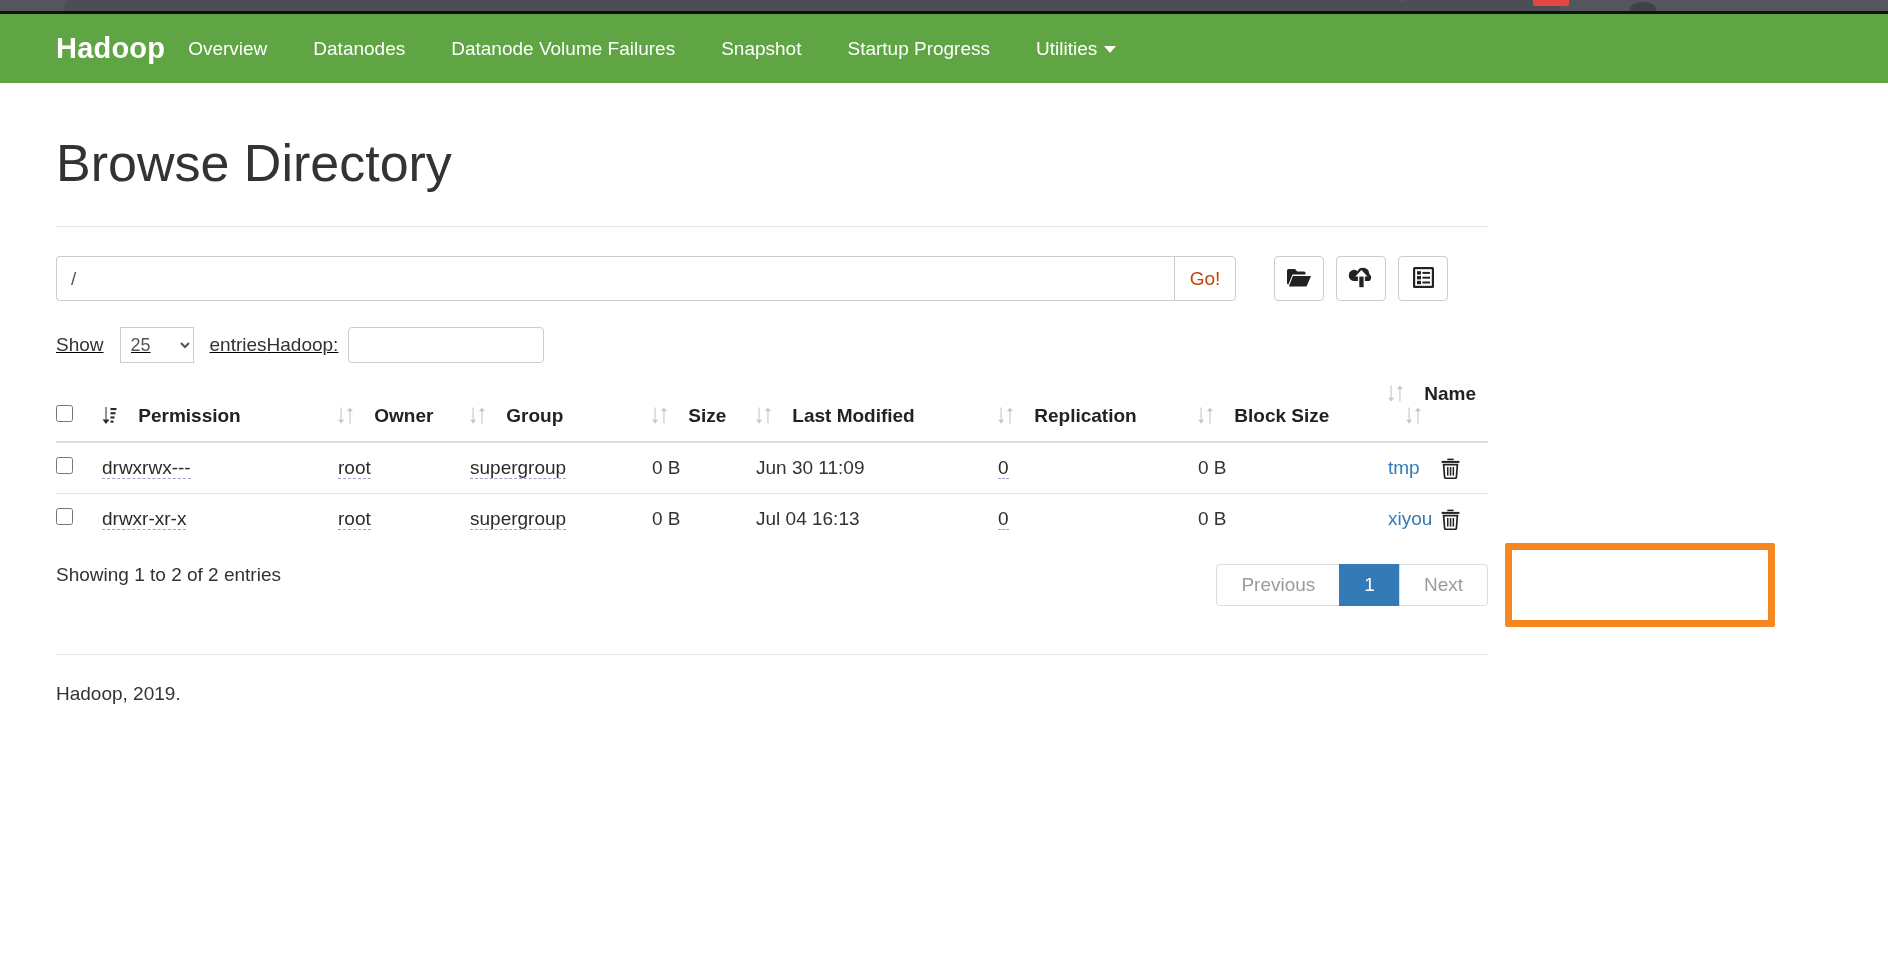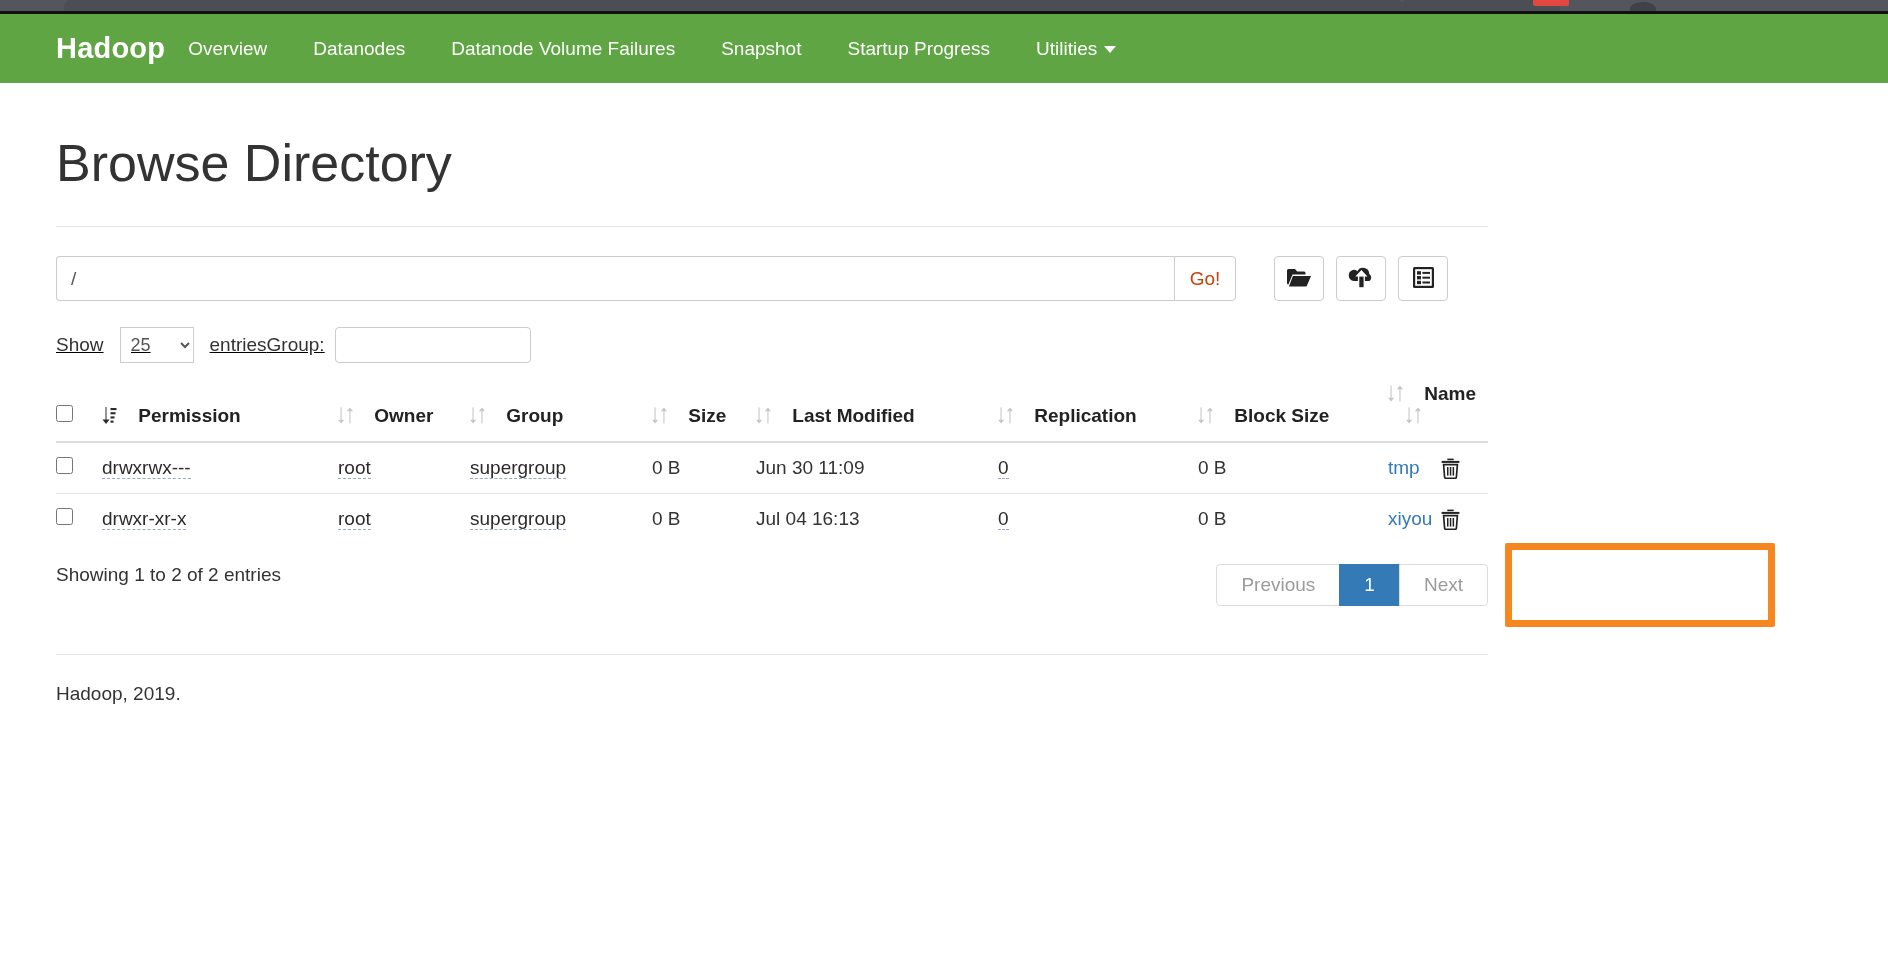--- a/index.html
+++ b/index.html
@@ -344,21 +344,21 @@
     <div class="show-entries">
       <span>Show</span>
       <select class="length-select">
         <option>25</option>
         <option>50</option>
         <option>100</option>
       </select>
       <span>entries</span>
     </div>
     <div class="search-wrap">
-      <span>Group:</span>
+      <span>Hadoop:</span>
       <input class="search-input" type="text" placeholder="" style="">
     </div>
   </div>
 
   <table class="explorer">
     <thead>
       <tr>
         <th class="col-check">
           <input type="checkbox" class="rowcheck" style="">
         </th>

